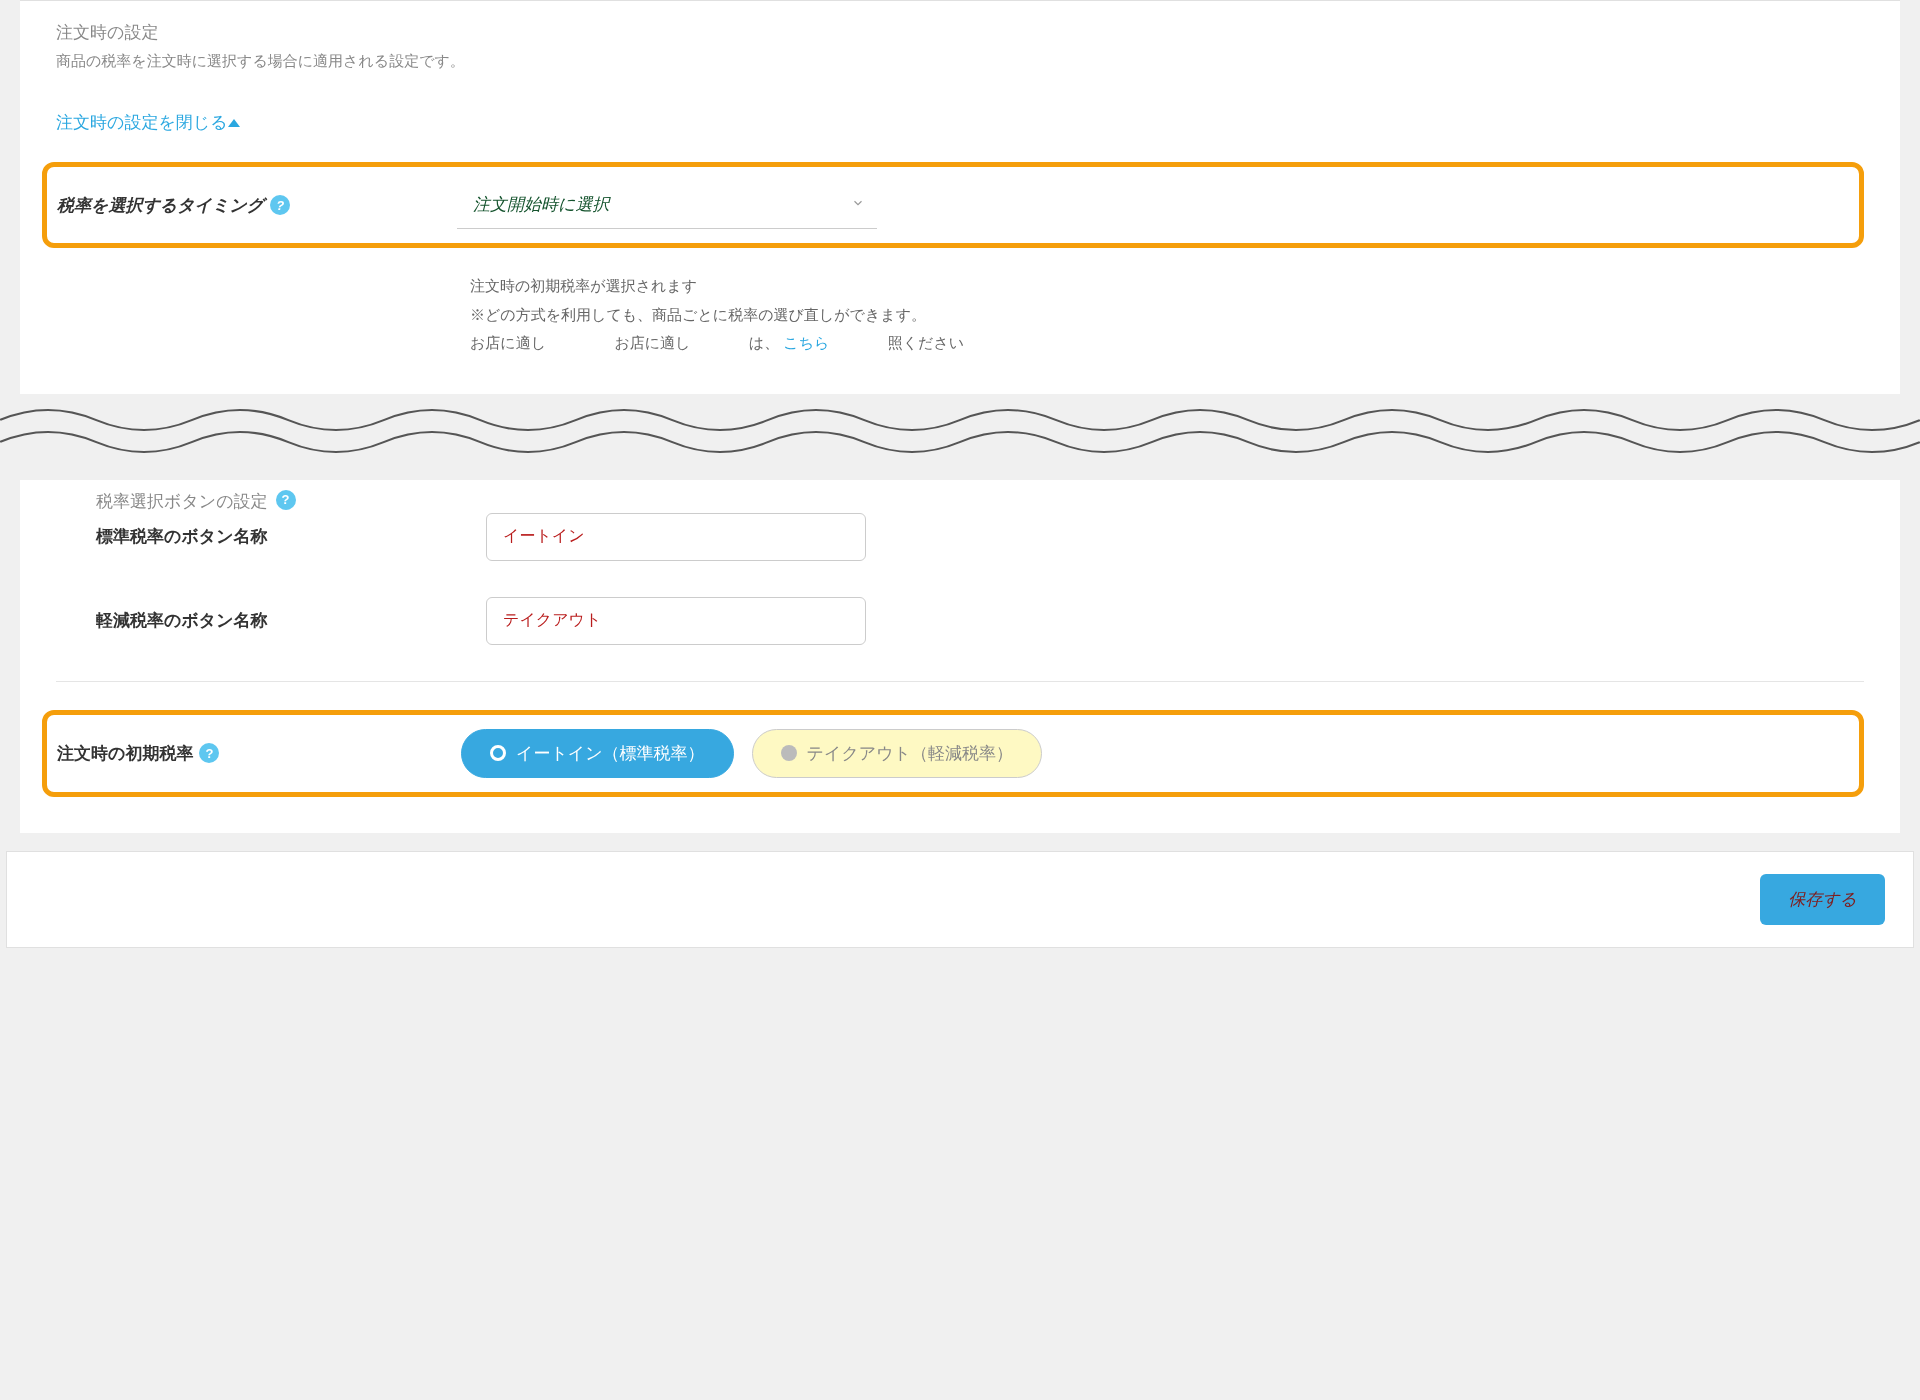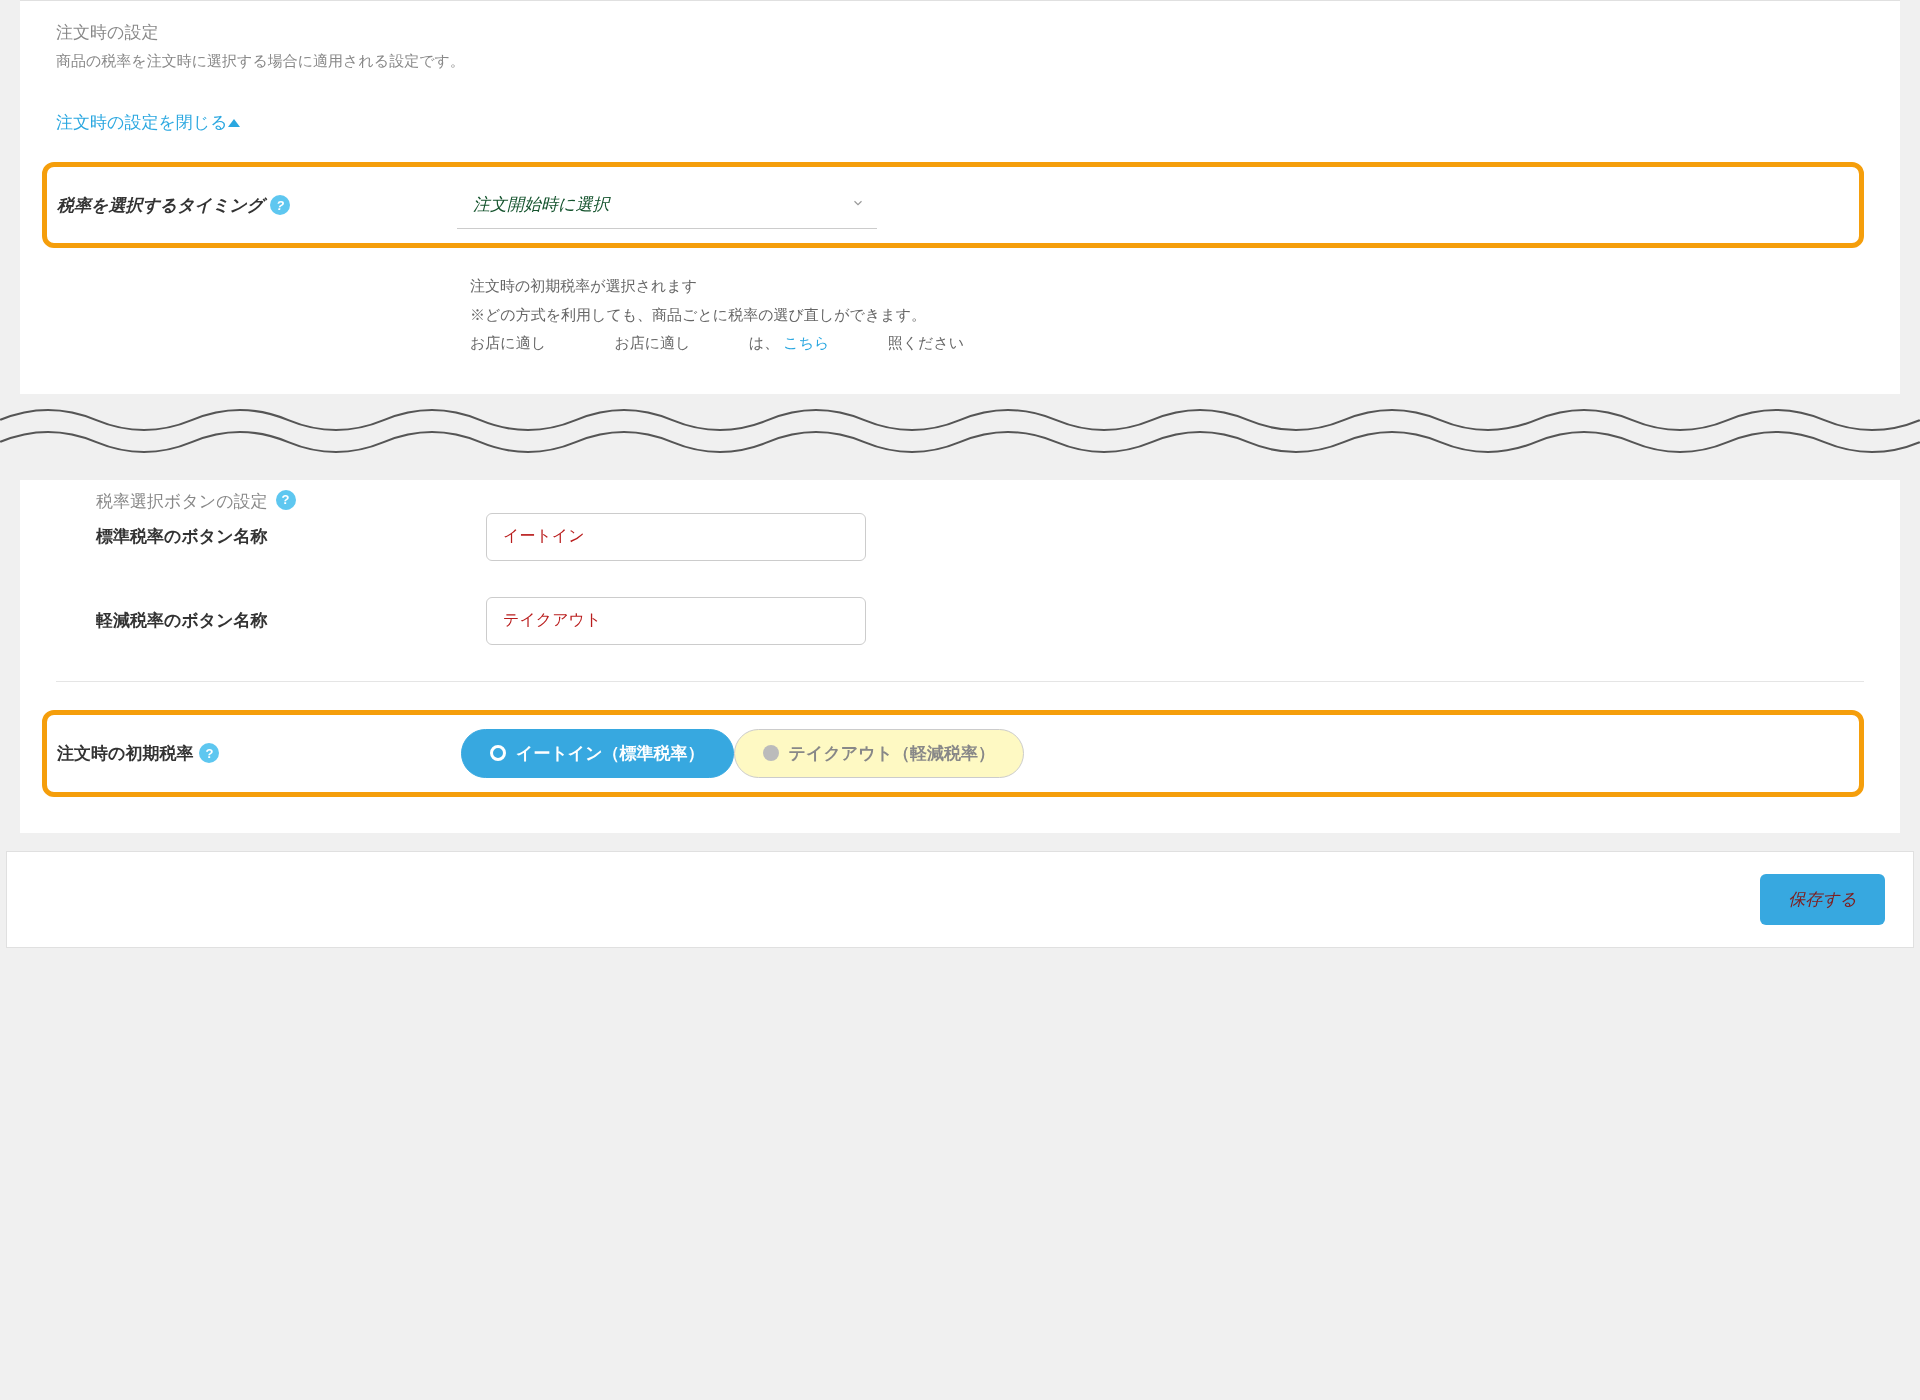--- a/index.html
+++ b/index.html
@@ -164,22 +164,22 @@
       font-size: 17px;
       font-weight: 600;
     }
     .divider {
       border: none;
       border-top: 1px solid #e5e5e5;
       margin: 32px 0 28px 0;
     }
     .radio-group {
       display: flex;
+      gap: 18px;
       flex: 1;
-      font-weight: bold;
     }
     .radio-pill {
       display: inline-flex;
       align-items: center;
       gap: 10px;
       padding: 12px 28px;
       border-radius: 999px;
       font-size: 17px;
       cursor: pointer;
       border: 1px solid #ccc;

